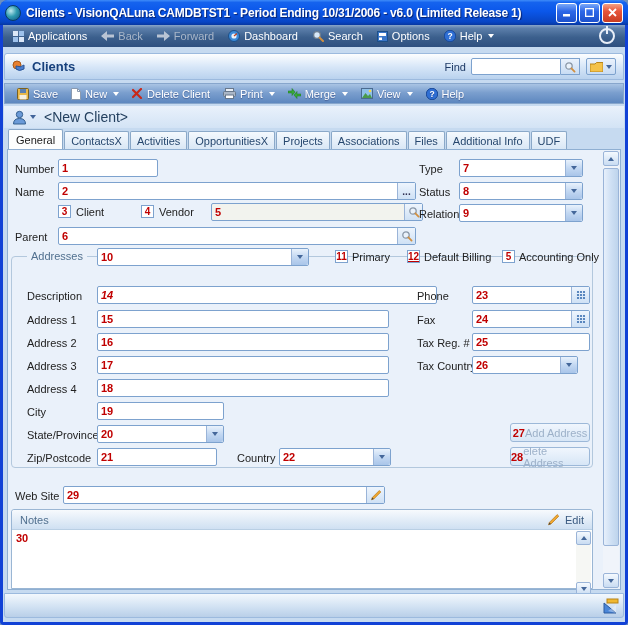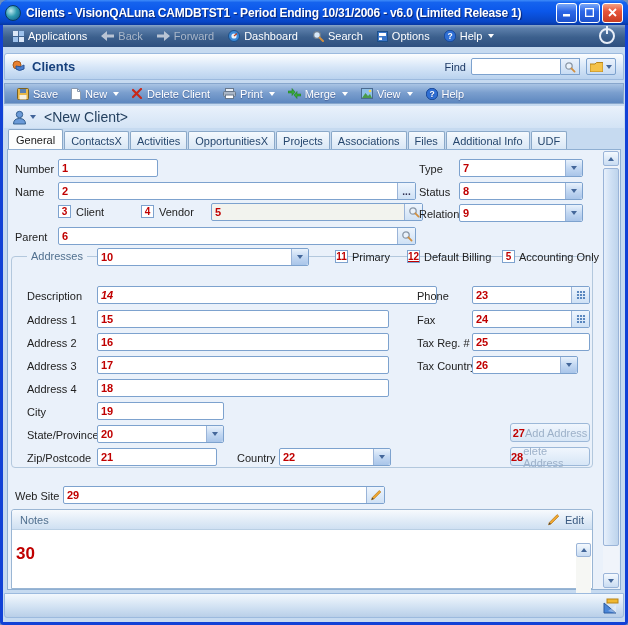--- a/index.html
+++ b/index.html
@@ -84,21 +84,21 @@
   .abtn { position:absolute; width:80px; height:19px; border:1px solid #9cb8d8; border-radius:3px;
     background:linear-gradient(180deg,#f0f6fd,#d7e6f6); font-size:11px; color:#9db1c9;
     display:flex; align-items:center; justify-content:center; }
   .abtn .num { color:#c00000; font-weight:bold; }
   
   .notes { position:absolute; left:3px; top:359px; width:582px; height:80px;
     border:1px solid #9ab6d4; border-radius:3px 3px 0 0; background:#fff; }
   .noteshead { height:20px; background:linear-gradient(180deg,#f7fafd,#cfe0f2);
     border-bottom:1px solid #b9cfe4; display:flex; align-items:center; padding:0 8px;
     color:#51708f; font-size:11px; border-radius:3px 3px 0 0; }
-  .notesbody { position:relative; height:67px; font-size:17px; font-weight:bold; color:#c00000; padding:2px 4px;margin-top:12px; }
+  .notesbody { position:relative; height:67px; font-size:11px; font-weight:bold; color:#c00000; padding:2px 4px; }
   
   .vsb { position:absolute; right:1px; top:1px; bottom:1px; width:16px; background:#f0f4fa; }
   .sbarrow { position:absolute; left:0; width:16px; height:15px; border:1px solid #9ab4d8; border-radius:2px;
     background:linear-gradient(180deg,#f4f9fe,#c9dcf2); display:flex; align-items:center; justify-content:center; }
   .tri-up { width:0; height:0; border-left:3px solid transparent; border-right:3px solid transparent;
     border-bottom:4px solid #44679a; }
   .tri-dn { width:0; height:0; border-left:3px solid transparent; border-right:3px solid transparent;
     border-top:4px solid #44679a; }
   .sbthumb { position:absolute; left:0; top:17px; width:16px; height:378px; border:1px solid #9ab4d8;
     border-radius:2px; background:linear-gradient(90deg,#e7f0fb,#cfe0f4 50%,#bed4ec); }

